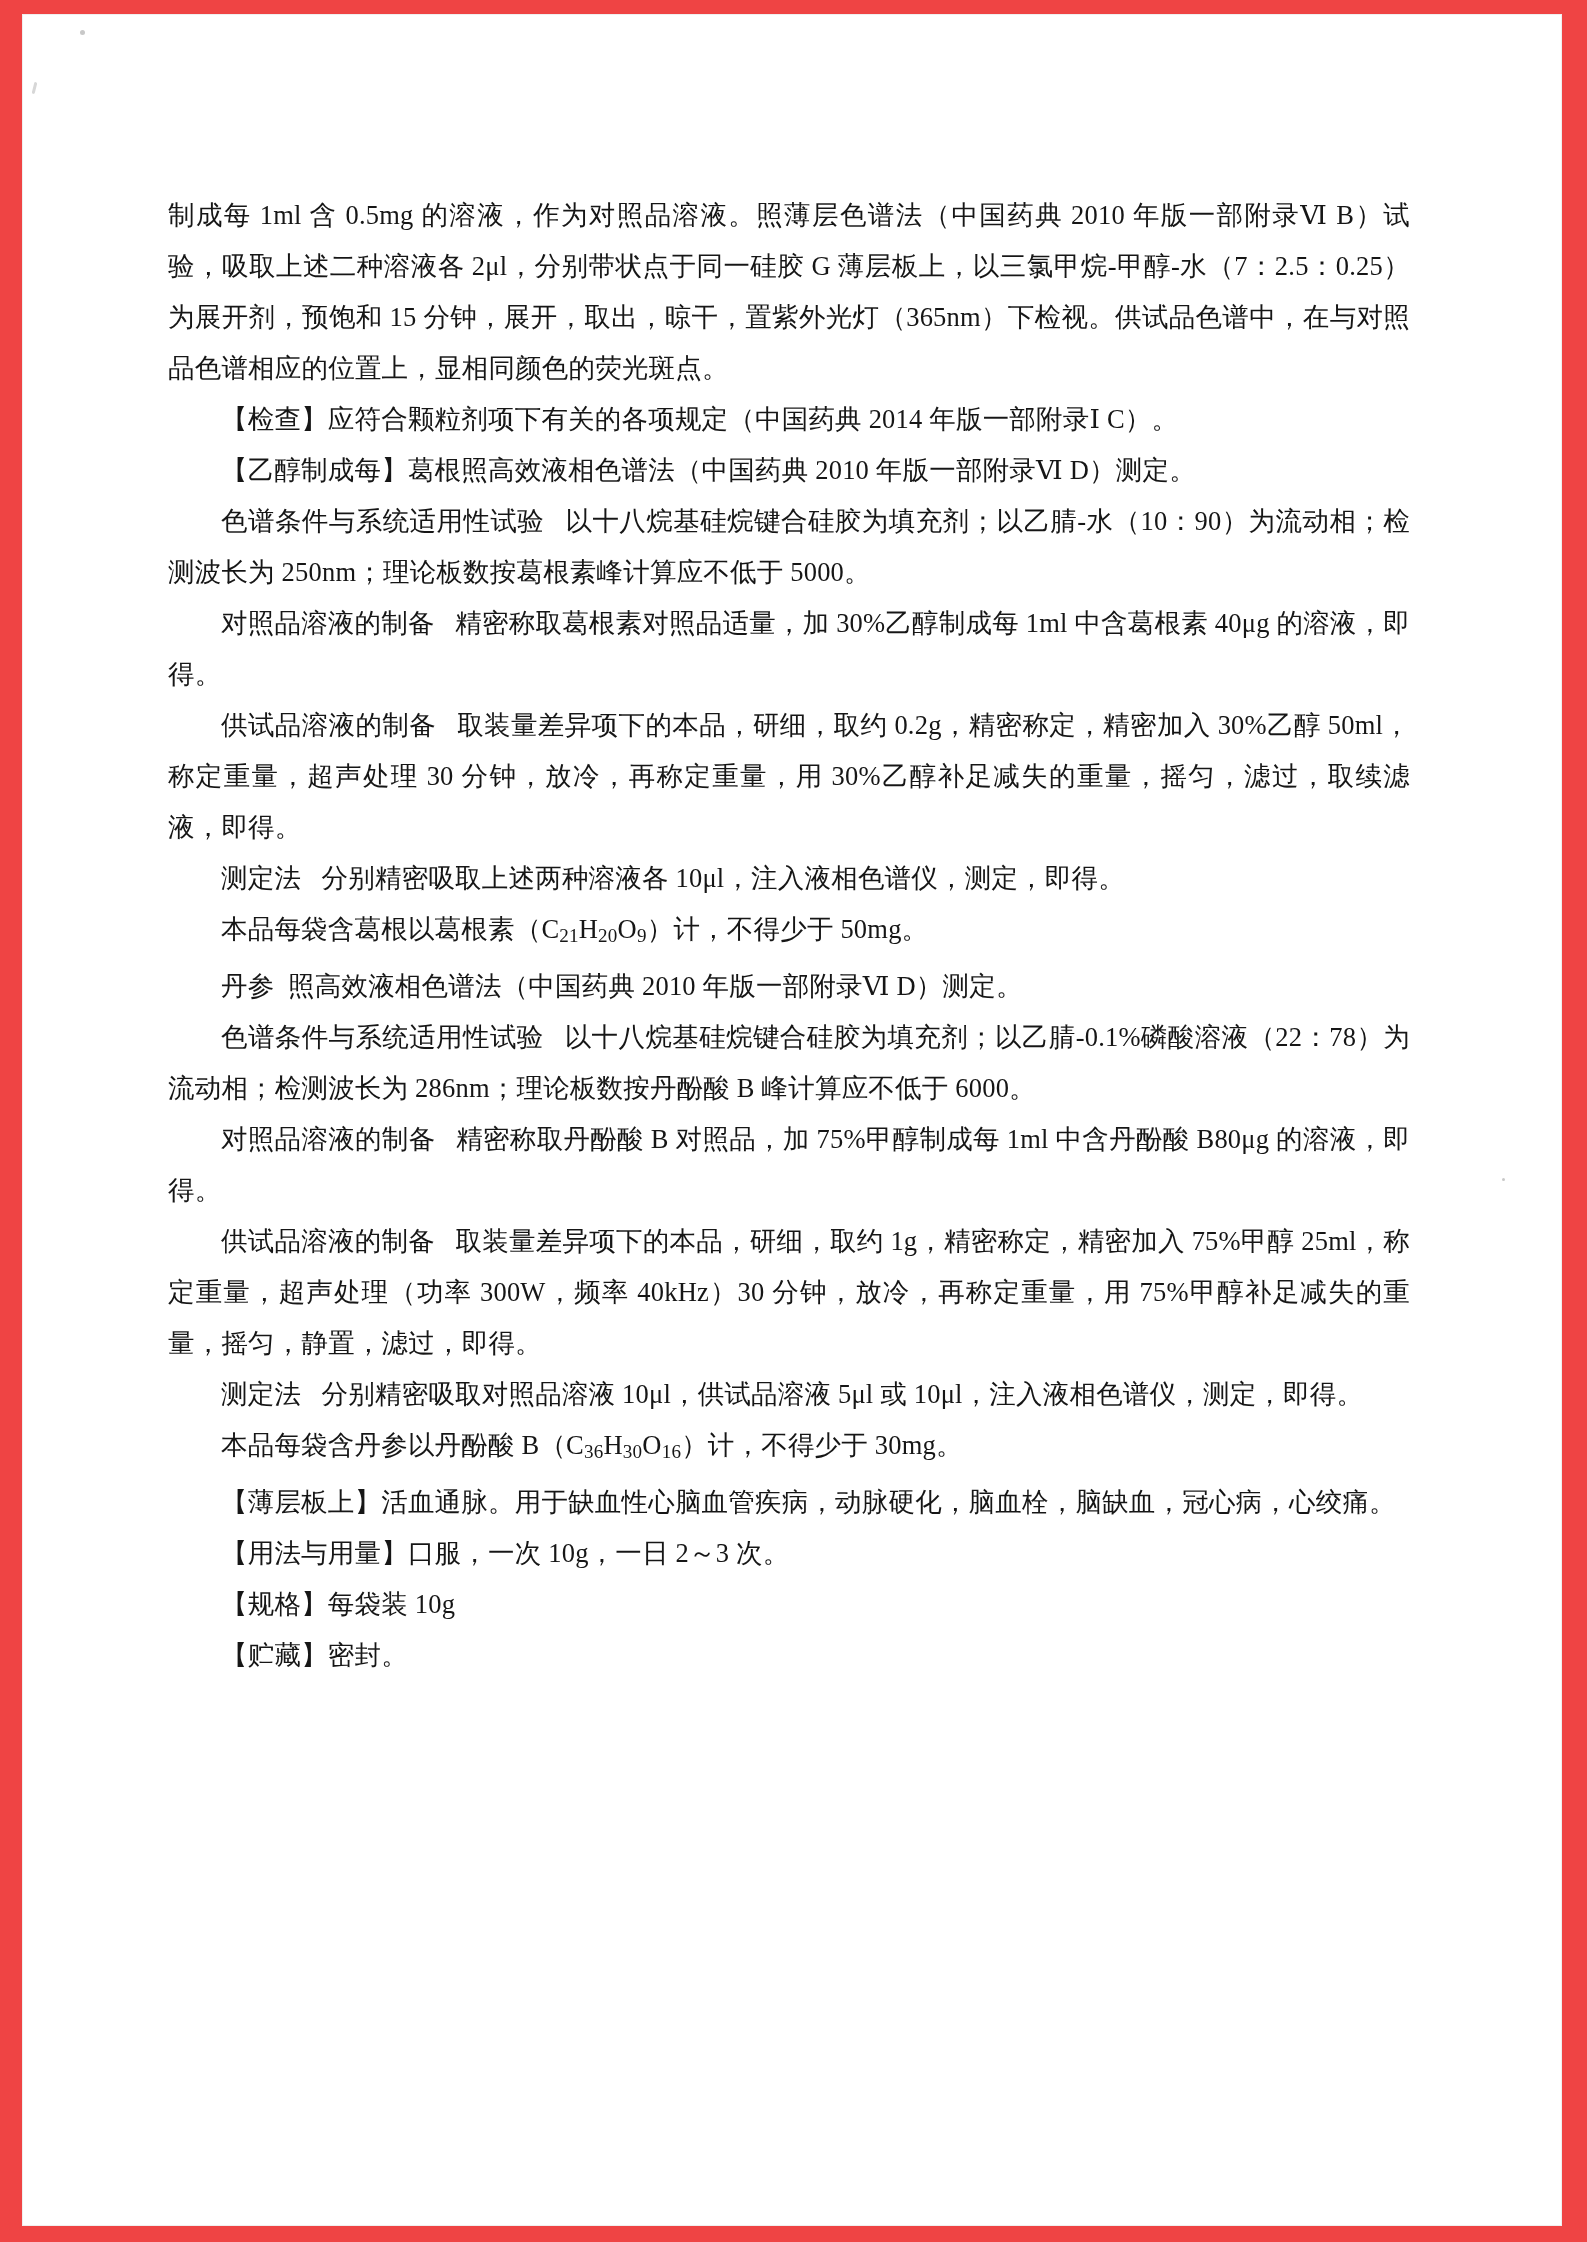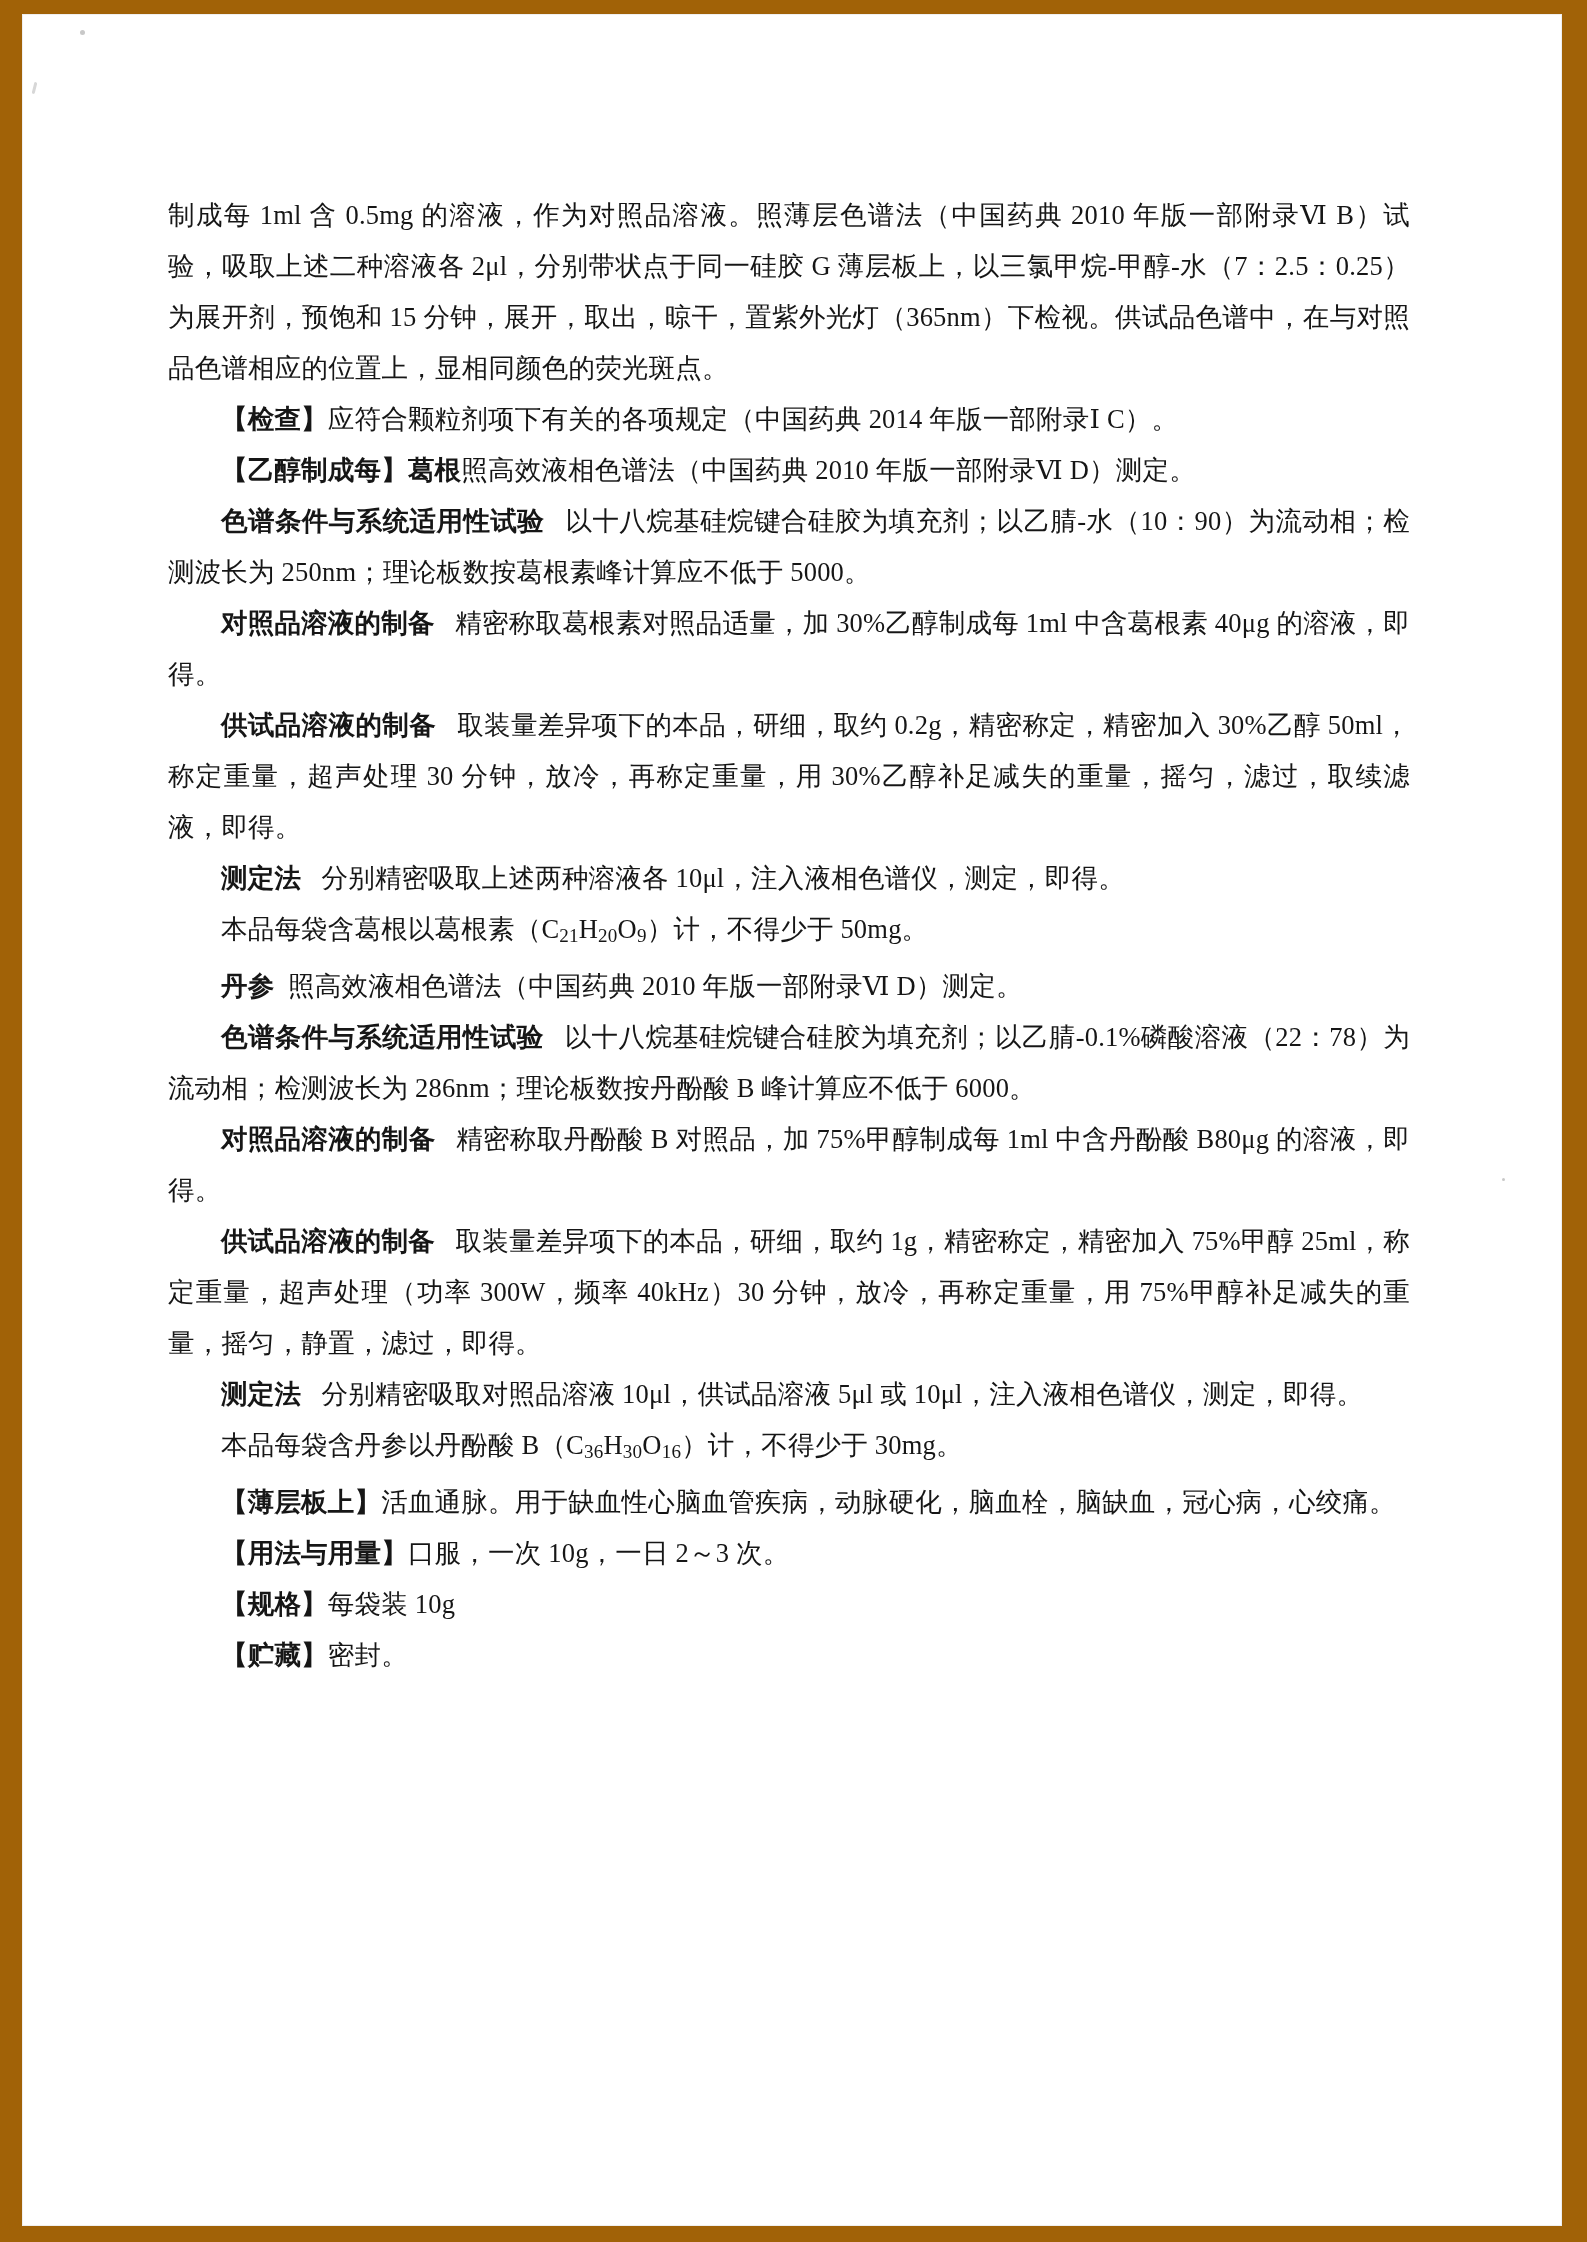--- a/index.html
+++ b/index.html
@@ -14,21 +14,21 @@
     color: #161616;
     position: relative;
     overflow: hidden;
   }
   .page {
     position: absolute;
     left: 0;
     top: 0;
     width: 1587px;
     height: 2242px;
-    background: #a16207;
+    background: #ef4444;
   }
   .paper-edge {
     position: absolute;
     left: 22px;
     top: 14px;
     width: 1540px;
     height: 2212px;
     background: #ffffff;
     box-shadow: 0 0 0 1px #efefef inset;
   }
@@ -54,21 +54,21 @@
     font-size: 26.5px;
     line-height: 51px;
     text-align: justify;
     text-justify: inter-ideograph;
     letter-spacing: 0.2px;
   }
   p.indent {
     text-indent: 2em;
   }
   .bold {
-    font-weight: bold;
+    font-weight: normal;
     margin-top: 40px;
   }
   sub {
     font-size: 0.72em;
     vertical-align: -0.22em;
   }
 </style>
 </head>
 <body>
 

